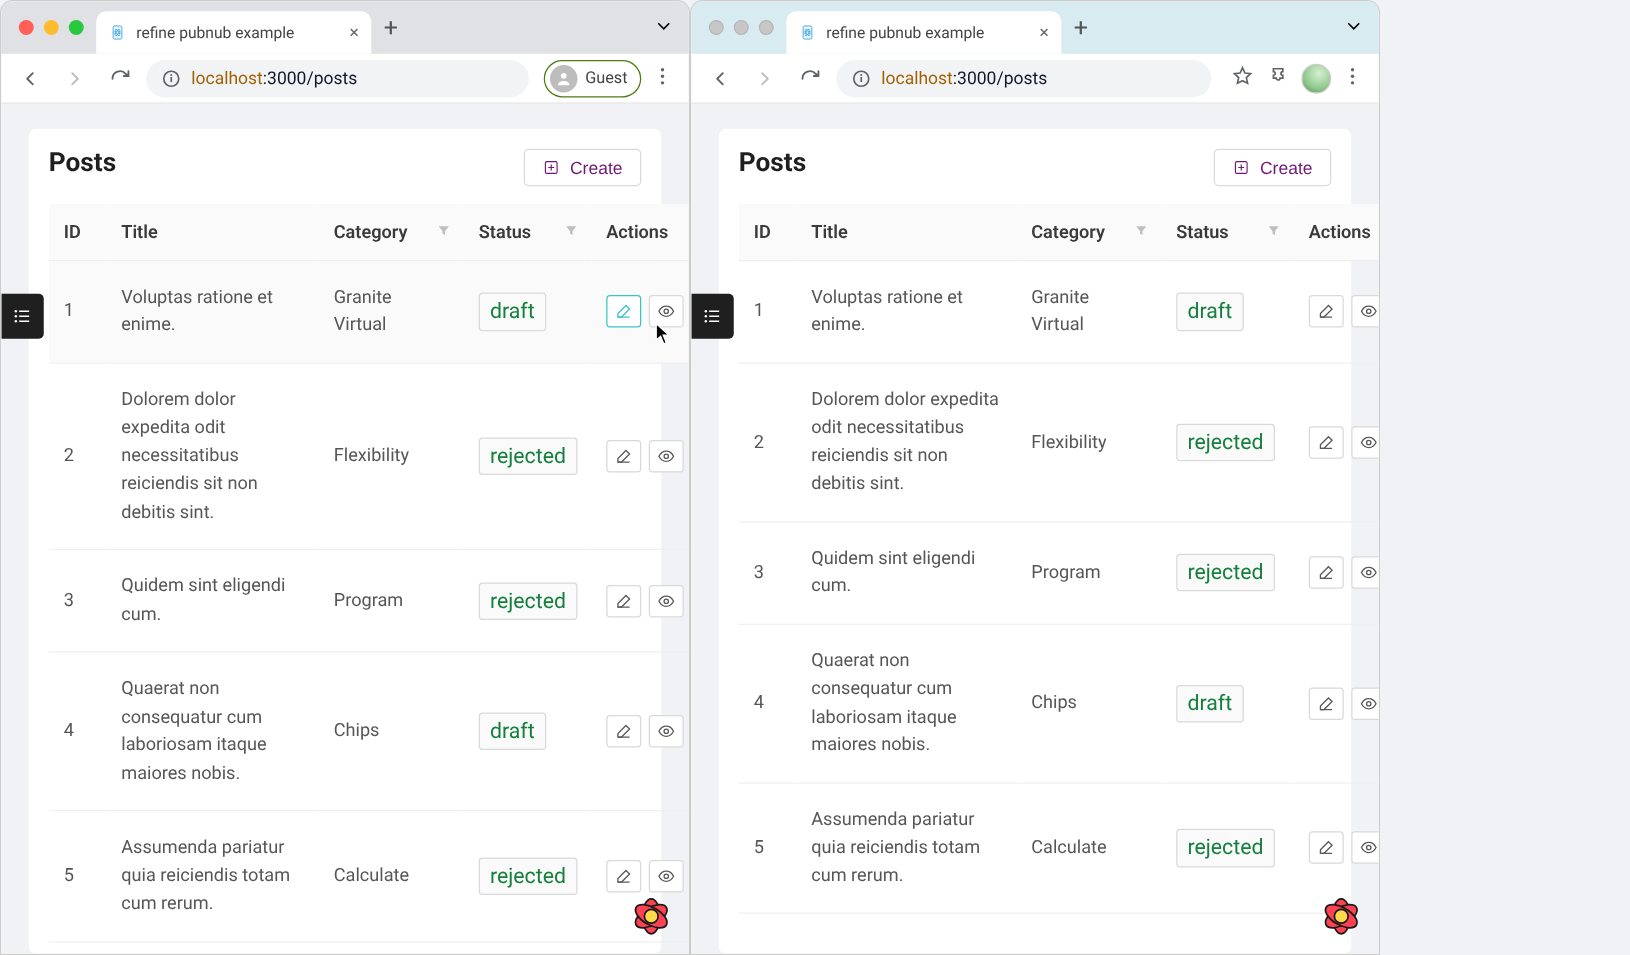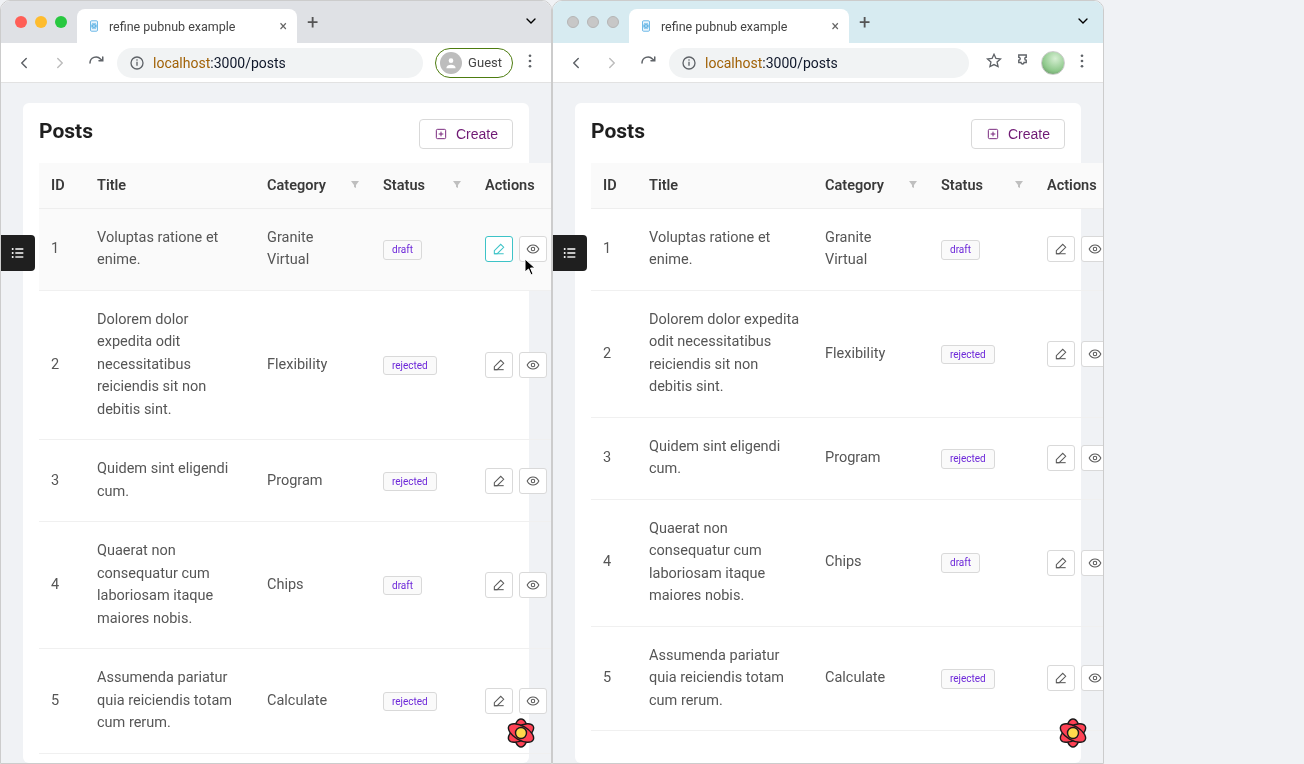--- a/index.html
+++ b/index.html
@@ -193,22 +193,22 @@
     transform: translateY(-50%);
     color: #bfbfbf;
     cursor: pointer;
   }
   .filter-icon svg { width: 12px; height: 12px; }
 
   .tag {
     display: inline-block;
     border: 1px solid #d9d9d9;
     background: #fafafa;
-    color: #6d28d9;
-    font-size: 10px;
+    color: #15803d;
+    font-size: 17px;
     padding: 1px 8px;
     border-radius: 3px;
   }
 
   .actions-cell { display: flex; gap: 6px; justify-content: flex-start; }
   .icon-btn {
     width: 28px; height: 26px;
     border: 1px solid #d9d9d9;
     border-radius: 3px;
     background: #fff;

